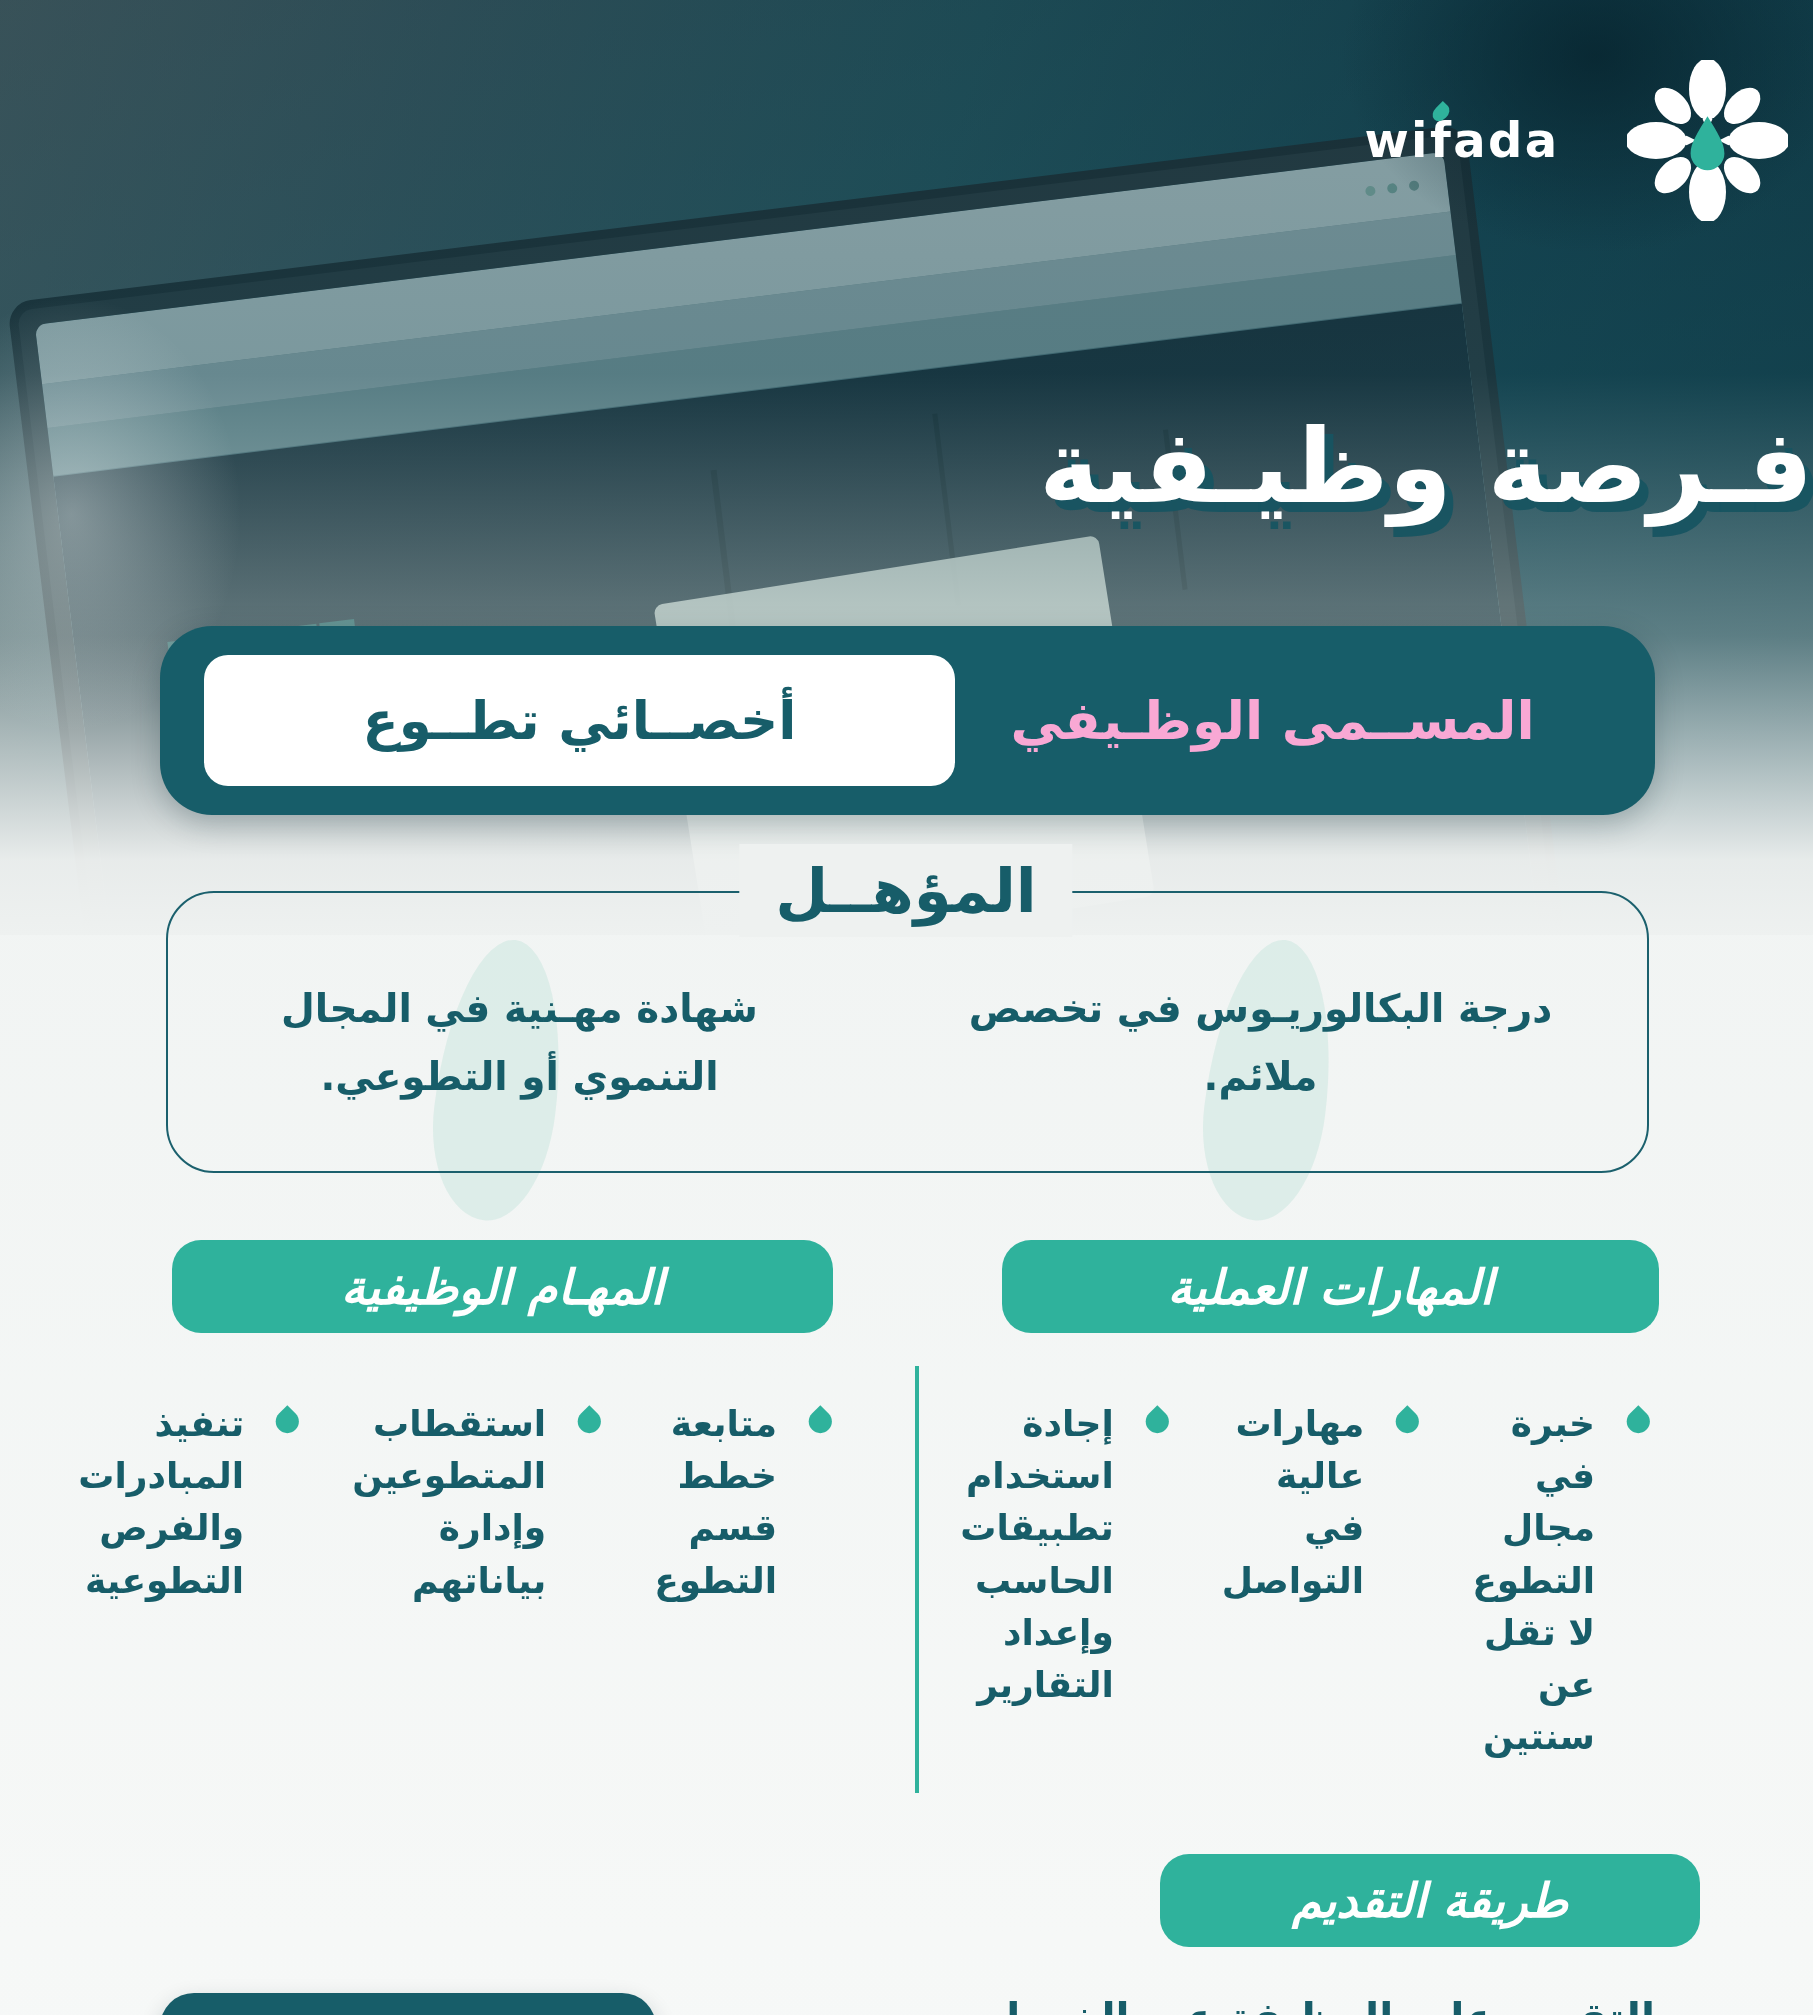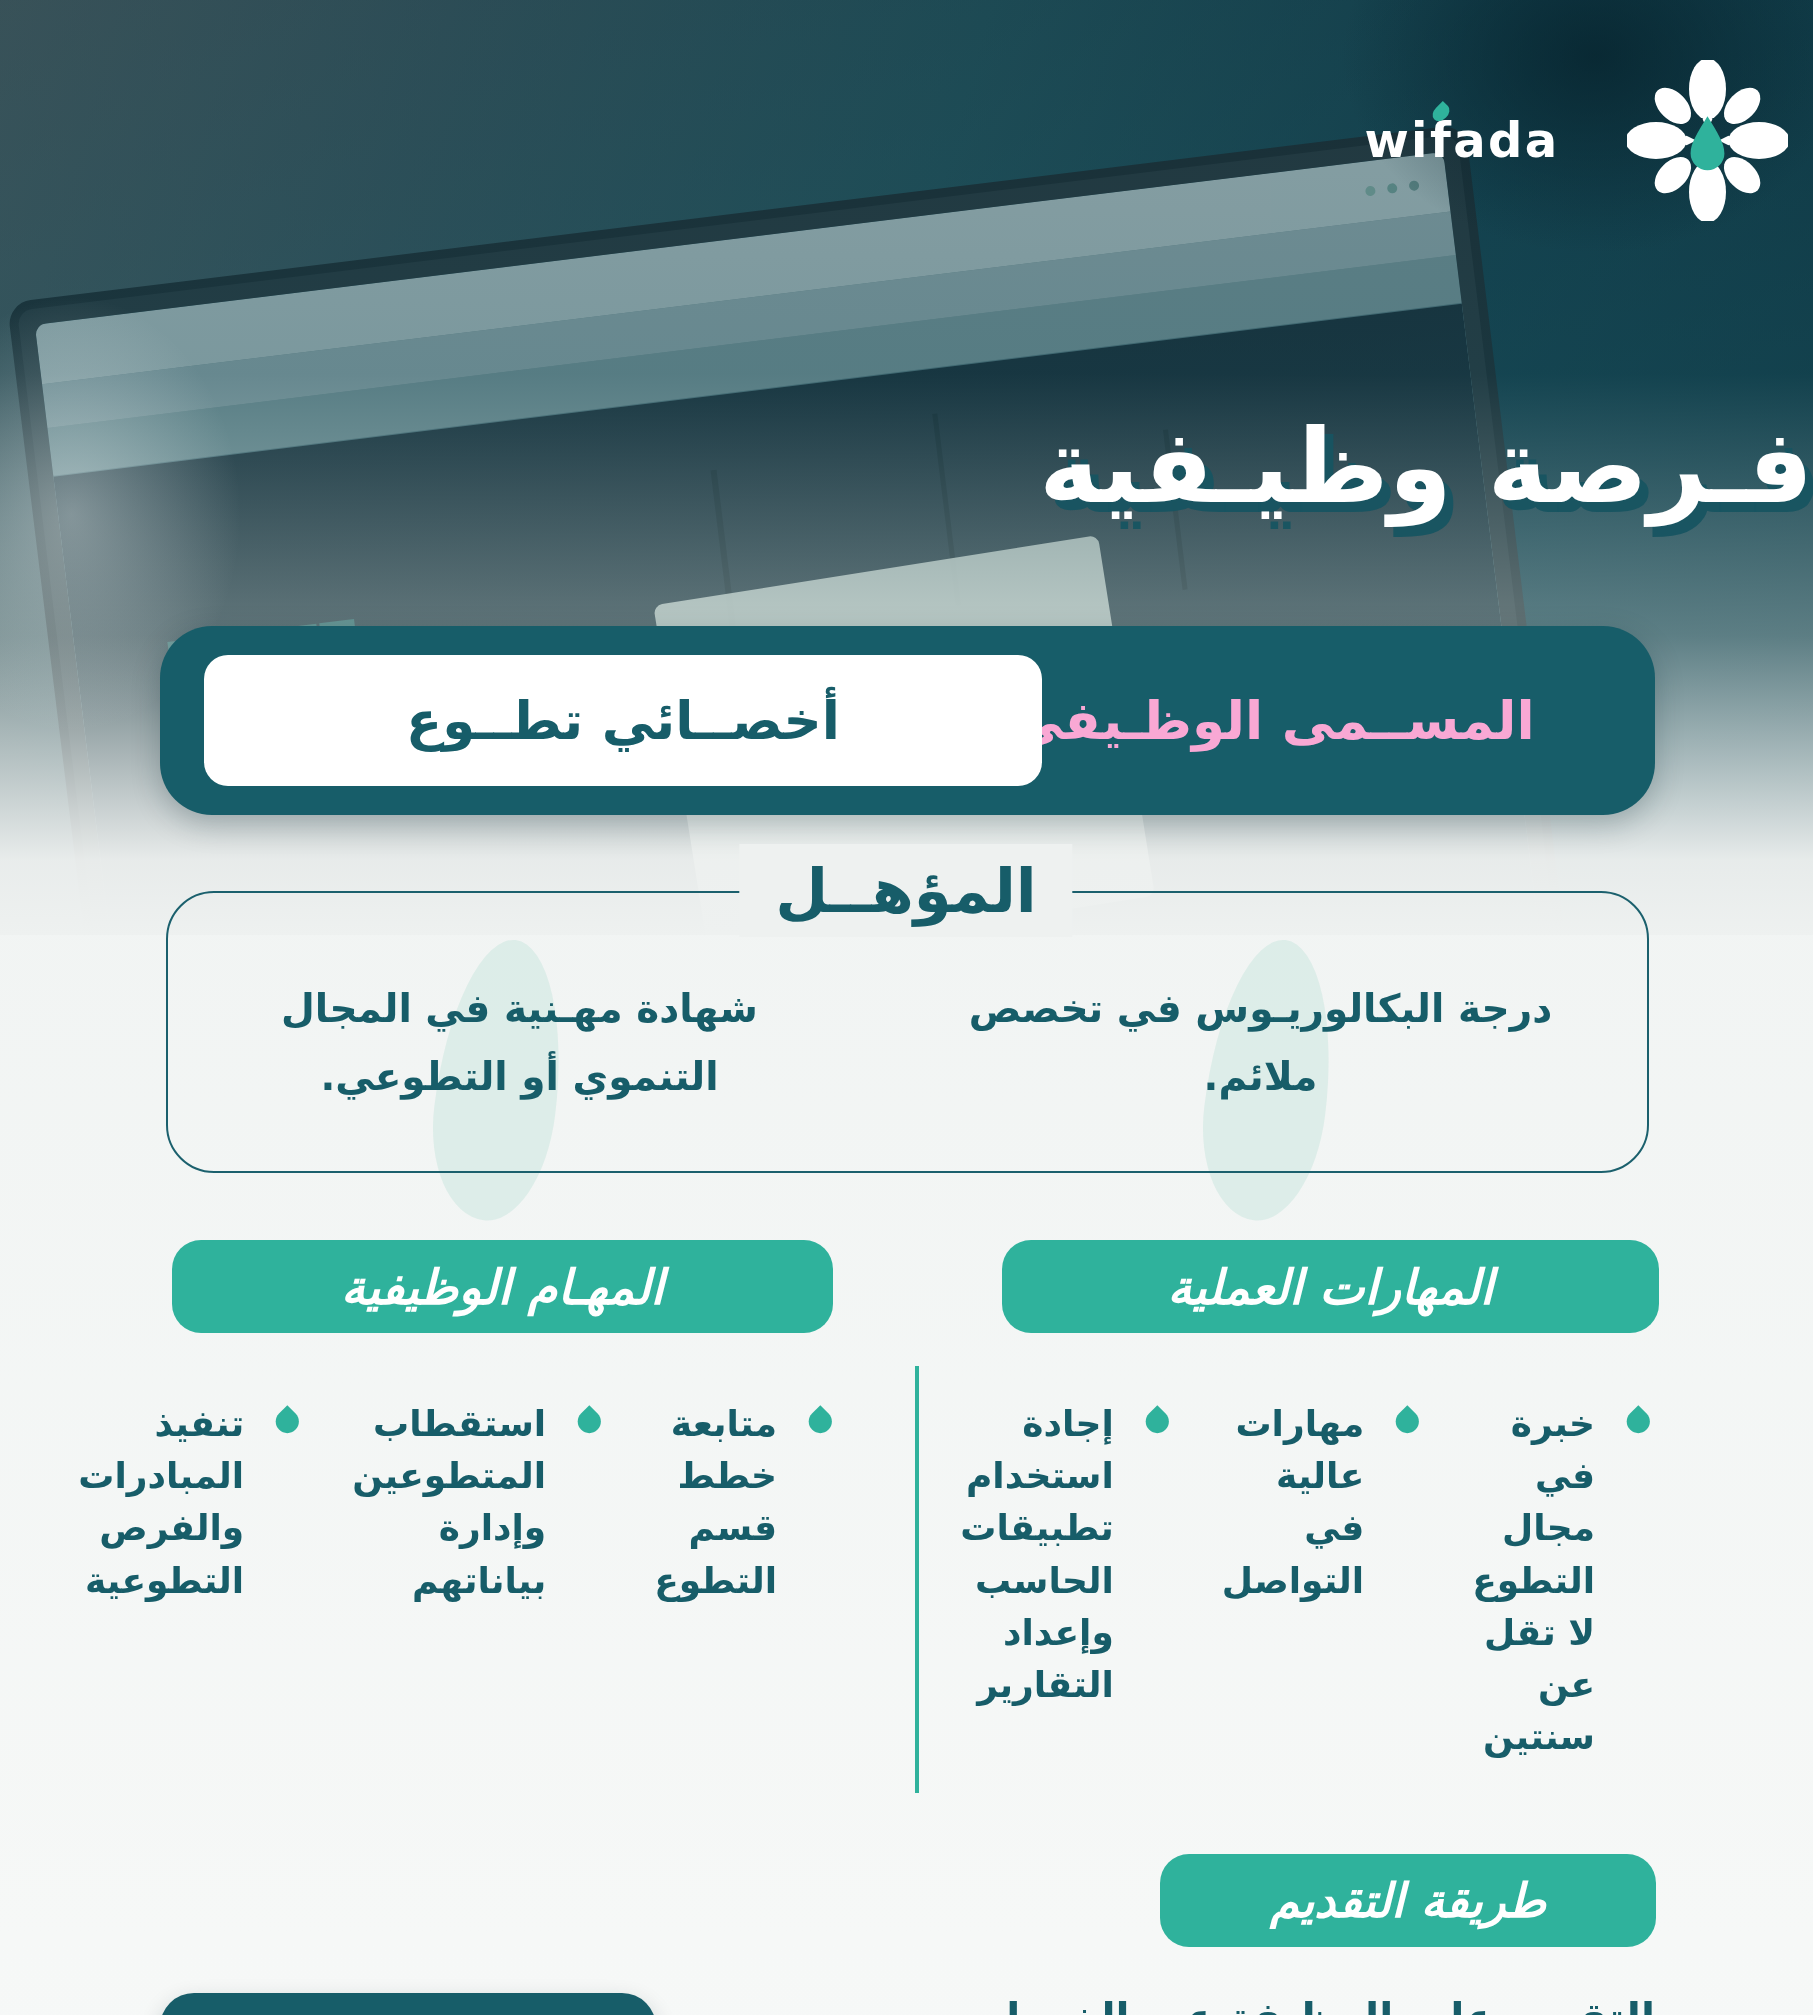--- a/index.html
+++ b/index.html
@@ -49,42 +49,42 @@
     border-radius:0 50% 50% 50%;transform:rotate(45deg);}
   .logo-en{font-size:48px;font-weight:bold;letter-spacing:2.4px;line-height:1.1;}
   
   .main-title{position:absolute;left:0;top:339px;width:100%;text-align:right;z-index:3;
     font-size:102px;font-weight:bold;color:#ffffff;text-shadow:8.9px 9.7px 0 rgba(23,84,97,.95);}
   
   .jobbar{position:absolute;left:161px;top:626px;width:1495px;height:189px;background:#175d69;
     border-radius:52px;z-index:3;box-shadow:0 9.7px 28px rgba(10,40,48,.25);}
   .jobbar-label{position:absolute;right:60px;top:0;height:100%;width:645px;display:flex;
     align-items:center;justify-content:center;color:#f9a8d4;font-size:53px;font-weight:bold;}
-  .jobbar-value{position:absolute;left:44px;top:29px;width:838px;height:131px;background:#ffffff;
+  .jobbar-value{position:absolute;left:44px;top:29px;width:751px;height:131px;background:#ffffff;
     border-radius:24px;display:flex;align-items:center;justify-content:center;
     color:#175d69;font-size:53px;font-weight:bold;}
   
   .qual-box{position:absolute;left:167px;top:891px;width:1479px;height:278px;
     border:2.4px solid #1b606d;border-radius:48px;z-index:2;}
   .qual-heading{position:absolute;left:50%;top:844px;transform:translateX(-50%);z-index:3;
     background:#eef1f0;padding:0 36px;font-size:61px;font-weight:bold;color:#175d69;line-height:93px;height:93px;}
   .leaf{position:absolute;width:121px;height:282px;background:#cfe7e1;opacity:.6;
     border-radius:50% 50% 48% 52%/62% 60% 40% 38%;transform:rotate(7deg);z-index:1;}
   .leaf-r{left:1209px;top:939px;}
   .leaf-l{left:439px;top:939px;}
   .qual-item{position:absolute;z-index:2;text-align:center;font-size:39px;font-weight:bold;
     color:#175d69;line-height:1.75;}
   .qual-item-r{left:947px;top:975px;width:629px;}
   .qual-item-l{left:218px;top:975px;width:605px;}
   
   .pill{position:absolute;height:93px;background:#2fb29c;border-radius:29px;display:flex;
     align-items:center;justify-content:center;color:#fff;font-size:48px;font-weight:bold;z-index:2;font-style:italic;}
   .pill-tasks{left:173px;top:1240px;width:661px;}
   .pill-skills{left:1003px;top:1240px;width:657px;}
-  .pill-apply{left:1161px;top:1854px;width:496px;font-size:47px;}
+  .pill-apply{left:1161px;top:1854px;width:540px;font-size:47px;}
   .vdivider{position:absolute;left:916px;top:1366px;width:3.6px;height:427px;background:#2fb29c;z-index:1;}
   .blist{position:absolute;top:1398px;list-style:none;margin:0;padding:0;display:flex;
     flex-direction:row;gap:48px;z-index:2;}
   .blist-skills{left:967px;width:689px;}
   .blist-tasks{left:161px;width:677px;}
   .blist li{position:relative;padding-right:60px;font-size:36px;font-weight:bold;color:#175d69;
     text-align:right;line-height:1.45;}
   .blist li::before{content:"";position:absolute;right:5.6px;top:12px;width:22.6px;height:22.6px;
     background:#2fb29c;border-radius:0 50% 50% 50%;transform:rotate(45deg);}
   

